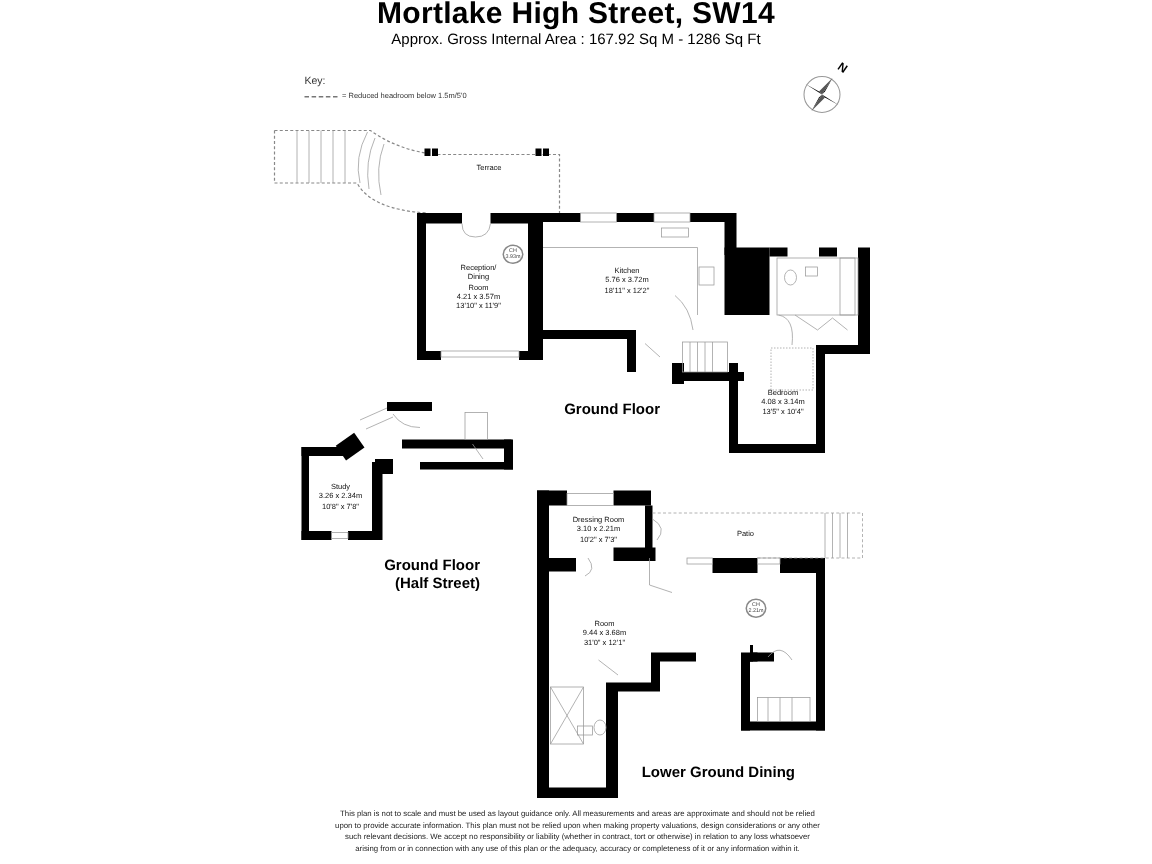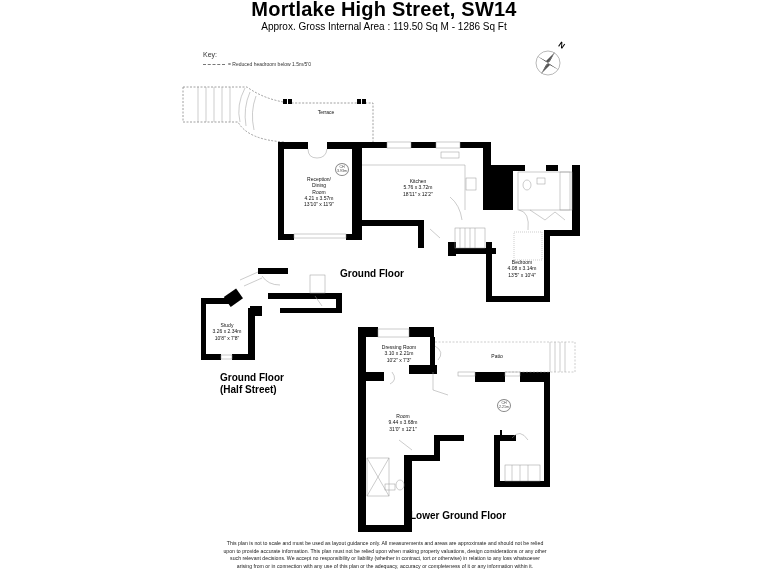--- a/index.html
+++ b/index.html
@@ -3,30 +3,30 @@
 <meta charset="utf-8">
 <style>
   html, body { margin:0; padding:0; background:#fff; }
   body { width:768px; height:576px; position:relative; overflow:hidden; font-family:"Liberation Sans", sans-serif; color:#000; }
   .title { position:absolute; left:0; width:768px; top:-2px; text-align:center; font-weight:bold; font-size:20px; letter-spacing:0.2px; }
   .subtitle { position:absolute; left:0; width:768px; top:21px; text-align:center; font-size:10px; }
   .key { position:absolute; left:203px; top:51px; font-size:7px; color:#333; }
   .key-row { position:absolute; left:203px; top:61px; font-size:5px; color:#333; display:flex; align-items:center; gap:3px; }
   .key-line { width:22px; border-top:1px dashed #777; }
   svg.plan { position:absolute; left:0; top:0; }
-  .floor-label { position:absolute; font-weight:bold; font-size:10px; text-align:left; }
+  .floor-label { position:absolute; font-weight:bold; font-size:10px; text-align:right; }
   .room-label { position:absolute; font-size:5px; text-align:center; line-height:1.25; color:#111; }
   .disclaimer { position:absolute; left:222px; top:540px; width:326px; font-size:5.2px; line-height:1.45; text-align:center; color:#222; }
   .ch { position:absolute; font-size:3.6px; text-align:center; border:0.6px solid #888; border-radius:50%; width:12px; height:10px; line-height:1.2; padding-top:1px; color:#444; }
 </style>
 </head>
 <body>
 
 <div class="title">Mortlake High Street, SW14</div>
-<div class="subtitle">Approx. Gross Internal Area : 119.50 Sq M - 1286 Sq Ft</div>
+<div class="subtitle">Approx. Gross Internal Area : 167.92 Sq M - 1286 Sq Ft</div>
 
 <div class="key">Key:</div>
 <div class="key-row">
   <span class="key-line"></span>
   <span>= Reduced headroom below 1.5m/5'0</span>
 </div>
 
 <svg class="plan" width="768" height="576" viewBox="0 0 768 576">
 
   <g>
@@ -230,15 +230,15 @@
   <div>CH</div>
   <div>2.21m</div>
 </div>
 
 <div class="room-label" style="left:378px; top:413px; width:50px;">
   <div>Room</div>
   <div>9.44 x 3.68m</div>
   <div>31'0" x 12'1"</div>
 </div>
 
-<div class="floor-label" style="left:410px; top:510px; width:120px;">Lower Ground Floor</div>
+<div class="floor-label" style="left:410px; top:510px; width:120px;">Lower Ground Dining</div>
 
 <div class="disclaimer">This plan is not to scale and must be used as layout guidance only. All measurements and areas are approximate and should not be relied upon to provide accurate information. This plan must not be relied upon when making property valuations, design considerations or any other such relevant decisions. We accept no responsibility or liability (whether in contract, tort or otherwise) in relation to any loss whatsoever arising from or in connection with any use of this plan or the adequacy, accuracy or completeness of it or any information within it.</div>
 
 </body></html>

